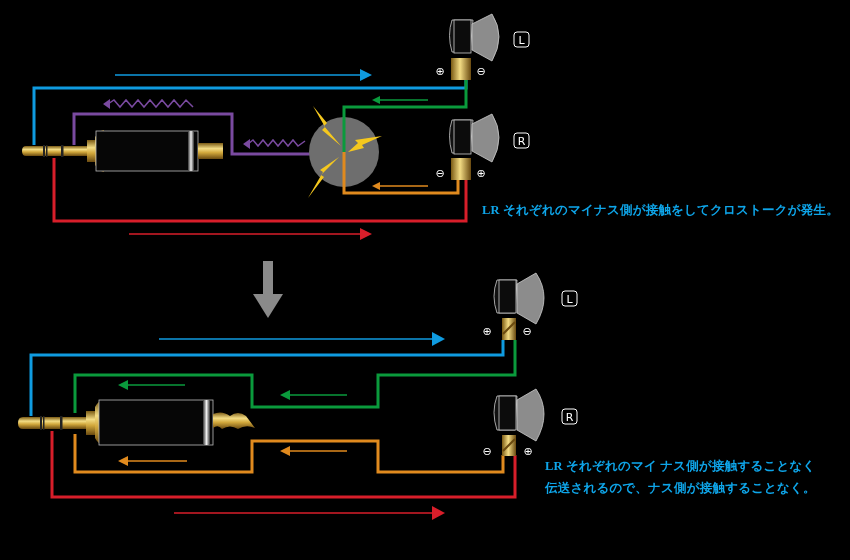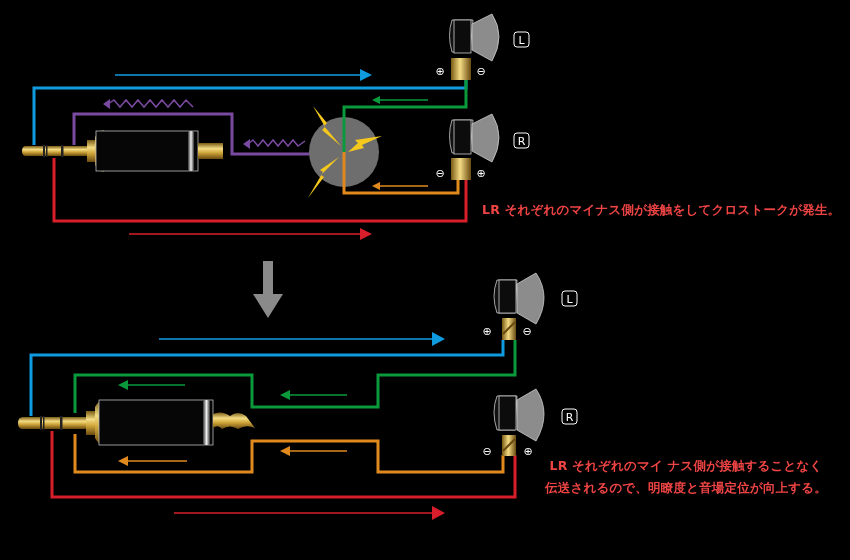--- a/index.html
+++ b/index.html
@@ -1,23 +1,23 @@
 <!DOCTYPE html>
 <html><head>
 <meta charset="utf-8">
 <style>
   html, body { margin: 0; padding: 0; background: #000; }
   body { width: 850px; height: 560px; overflow: hidden; position: relative;
          font-family: "DejaVu Sans", sans-serif; }
   #canvas { position: absolute; left: 0; top: 0; }
-  .caption { position: absolute; color: #ef4444; font-size: 12.5px; line-height: 22px;
-             white-space: nowrap; font-weight: bold; letter-spacing: 0.2px; }
+  .caption { position: absolute; color: #0ea5e9; font-size: 12.5px; line-height: 22px;
+             white-space: nowrap; font-weight: bold; letter-spacing: 0.2px; font-family: Liberation Serif, serif; }
   .caption div { height: 22px; }
   #cap1 { left: 482px; top: 199px; }
-  #cap2 { left: 545px; top: 455px; text-align: center; }
+  #cap2 { left: 545px; top: 455px; }
   .lbl-text { font-family: "DejaVu Sans", sans-serif; font-size: 11px; fill: #fff; }
 </style>
 </head>
 <body>
 
 <svg id="canvas" width="850" height="560" viewBox="0 0 850 560">
   <defs>
     <linearGradient id="goldV" x1="0" y1="0" x2="0" y2="1">
       <stop offset="0" stop-color="#7a5a14"></stop>
       <stop offset="0.35" stop-color="#f3dc84"></stop>
@@ -191,14 +191,14 @@
       <text class="lbl-text" x="569.5" y="421" text-anchor="middle">R</text>
     </g>
   </g>
 </svg>
 
 <div id="cap1" class="caption">
   <div>LR それぞれのマイナス側が接触をしてクロストークが発生。</div>
 </div>
 <div id="cap2" class="caption">
   <div>LR それぞれのマイ ナス側が接触することなく</div>
-  <div>伝送されるので、明瞭度と音場定位が向上する。</div>
+  <div>伝送されるので、ナス側が接触することなく。</div>
 </div>
 
 </body></html>

